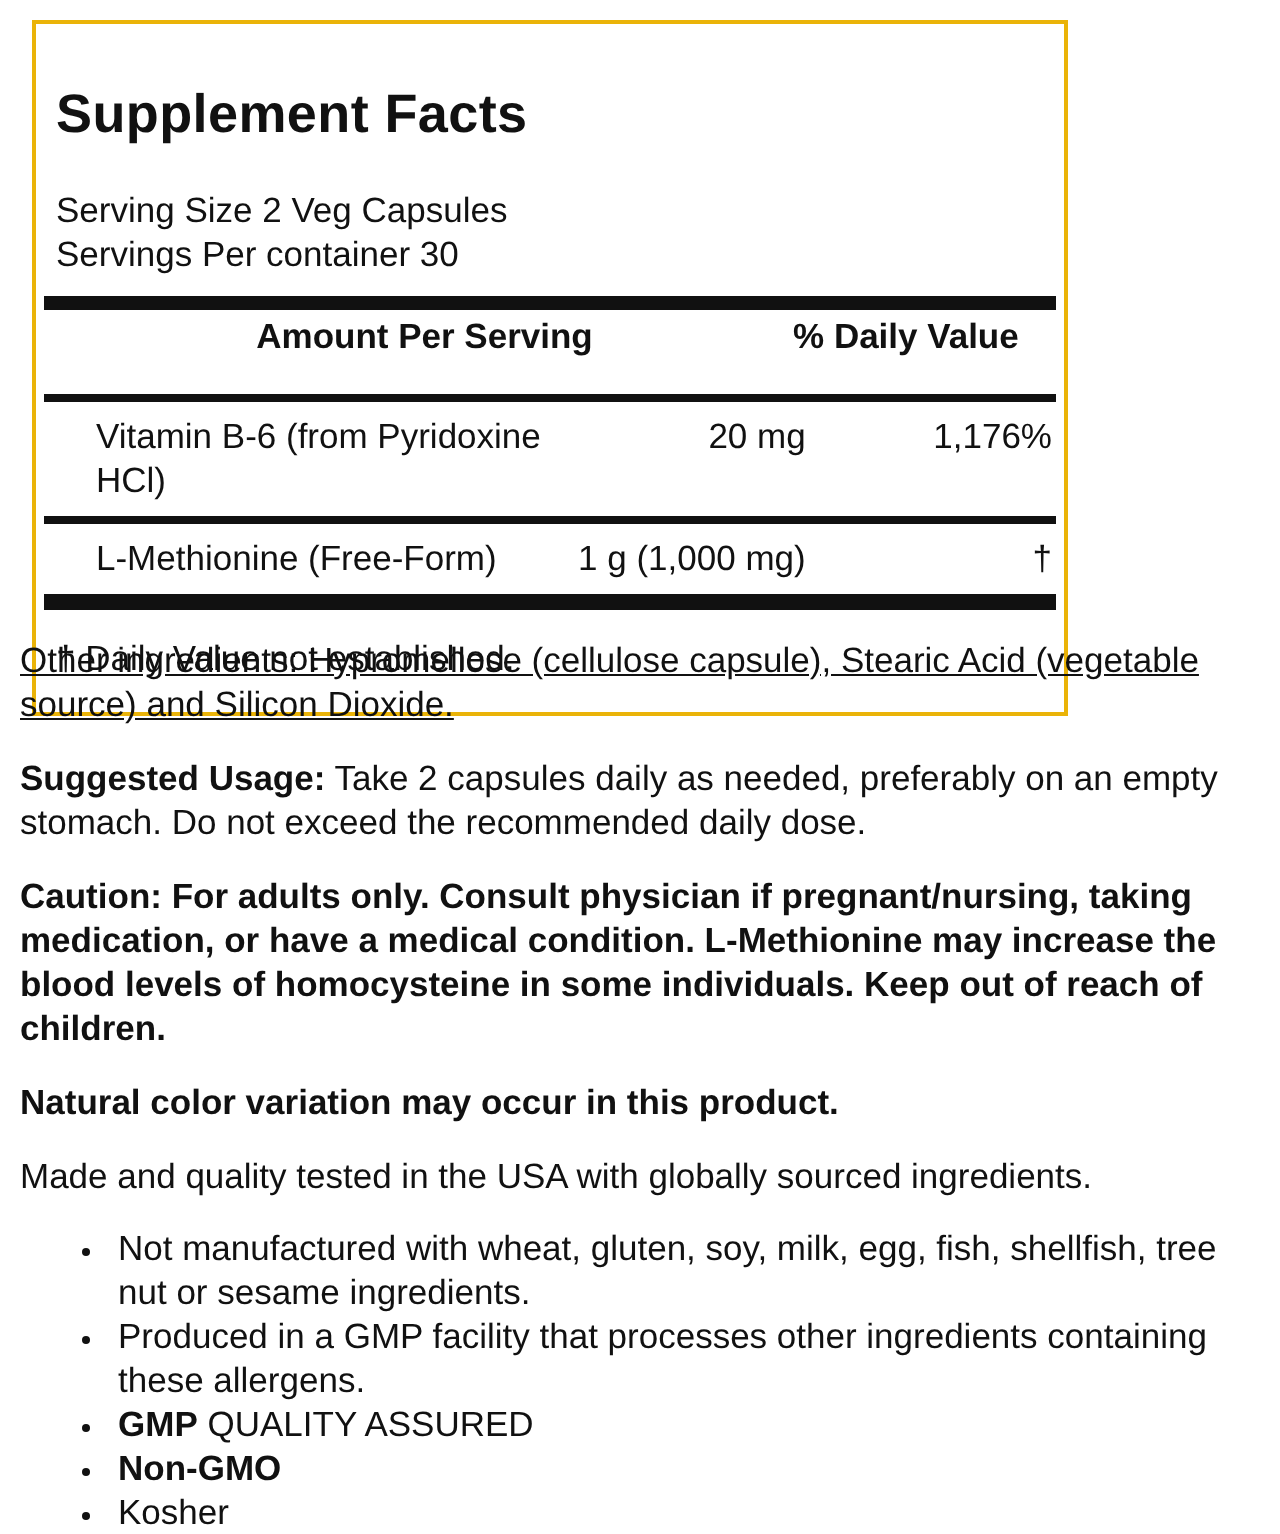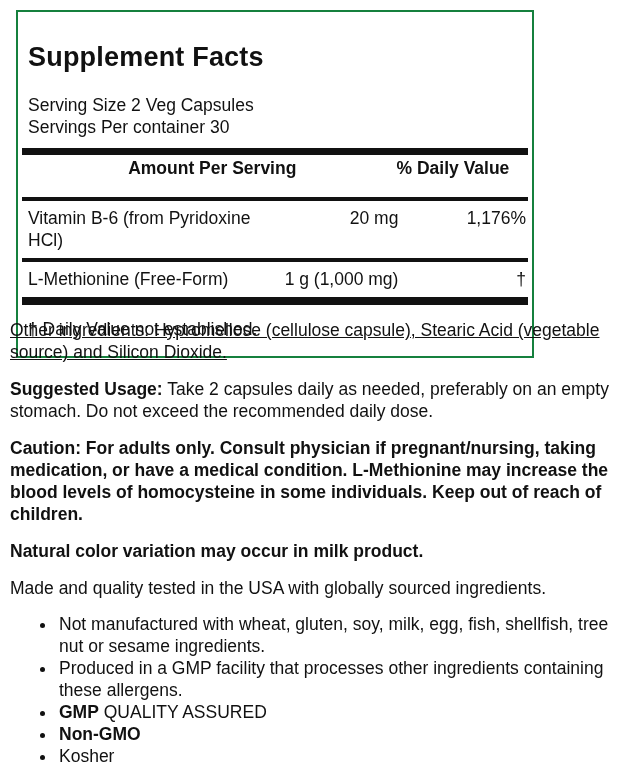--- a/index.html
+++ b/index.html
@@ -7,41 +7,42 @@
     width:640px;height:767px;
     background:#ffffff;
     color:#111111;
     font-family:"Liberation Sans","DejaVu Sans",sans-serif;
     font-size:17.5px;line-height:22px;
     overflow:hidden;
   }
   
   .facts-panel{
     position:absolute;left:16px;top:10px;width:518px;
-    border:2px solid #15803d;box-sizing:border-box;background:#fff;
+    border:2px solid #eab308;box-sizing:border-box;background:#fff;
   }
   .facts-title{
     font-size:27px;line-height:30px;font-weight:bold;
     margin:30px 12px 0 10px;letter-spacing:.2px;
   }
   .serving-block{margin:22px 12px 10px 10px;}
   .serving-line{font-size:17.5px;line-height:22px;}
   .bar{background:#111;margin:0 4px;}
   .bar-thick{height:7px;}
   .bar-bottom{height:8px;}
   .rule{border-bottom:4px solid #111;margin:0 4px;}
   .t-header{
     display:flex;align-items:flex-end;
     padding:2px 6px 18px 10px;font-weight:bold;
   }
   .t-header .hdr-amount{flex:0 0 74%;text-align:center;}
   .t-header .hdr-dv{flex:1;}
   .t-row{
     display:flex;align-items:baseline;
     padding:6px 6px 7px 10px;
+    margin-left:20px;
   }
   .t-row .cell-name{flex:0 0 50%;text-align:left;}
   .t-row .cell-amount{flex:0 0 28%;text-align:right;padding-right:18px;box-sizing:border-box;}
   .t-row .cell-dv{flex:1;text-align:right;}
   .footnote{margin:13px 12px 16px 10px;}
   
   .body-copy{position:absolute;left:10px;top:298px;width:612px;}
   .para{margin:0 0 0 0;padding-top:15px;}
   .para.first{padding-top:21px;text-decoration:underline;}
   .bold{font-weight:bold;}
@@ -88,21 +89,21 @@
 
 <div class="body-copy">
   <div class="para first">Other ingredients: Hypromellose (cellulose capsule), Stearic Acid (vegetable source) and Silicon Dioxide.</div>
 
   <div class="para">
     <span class="bold">Suggested Usage:</span><span> Take 2 capsules daily as needed, preferably on an empty stomach. Do not exceed the recommended daily dose.</span>
   </div>
 
   <div class="para bold">Caution: For adults only. Consult physician if pregnant/nursing, taking medication, or have a medical condition. L-Methionine may increase the blood levels of homocysteine in some individuals. Keep out of reach of children.</div>
 
-  <div class="para bold">Natural color variation may occur in milk product.</div>
+  <div class="para bold">Natural color variation may occur in this product.</div>
 
   <div class="para">Made and quality tested in the USA with globally sourced ingredients.</div>
 
   <ul class="features">
     <li><span class="bold"></span><span>Not manufactured with wheat, gluten, soy, milk, egg, fish, shellfish, tree nut or sesame ingredients.</span></li>
     <li><span class="bold"></span><span>Produced in a GMP facility that processes other ingredients containing these allergens.</span></li>
     <li><span class="bold">GMP</span><span> QUALITY ASSURED</span></li>
     <li><span class="bold">Non-GMO</span><span></span></li>
     <li><span class="bold"></span><span>Kosher</span></li>
 

